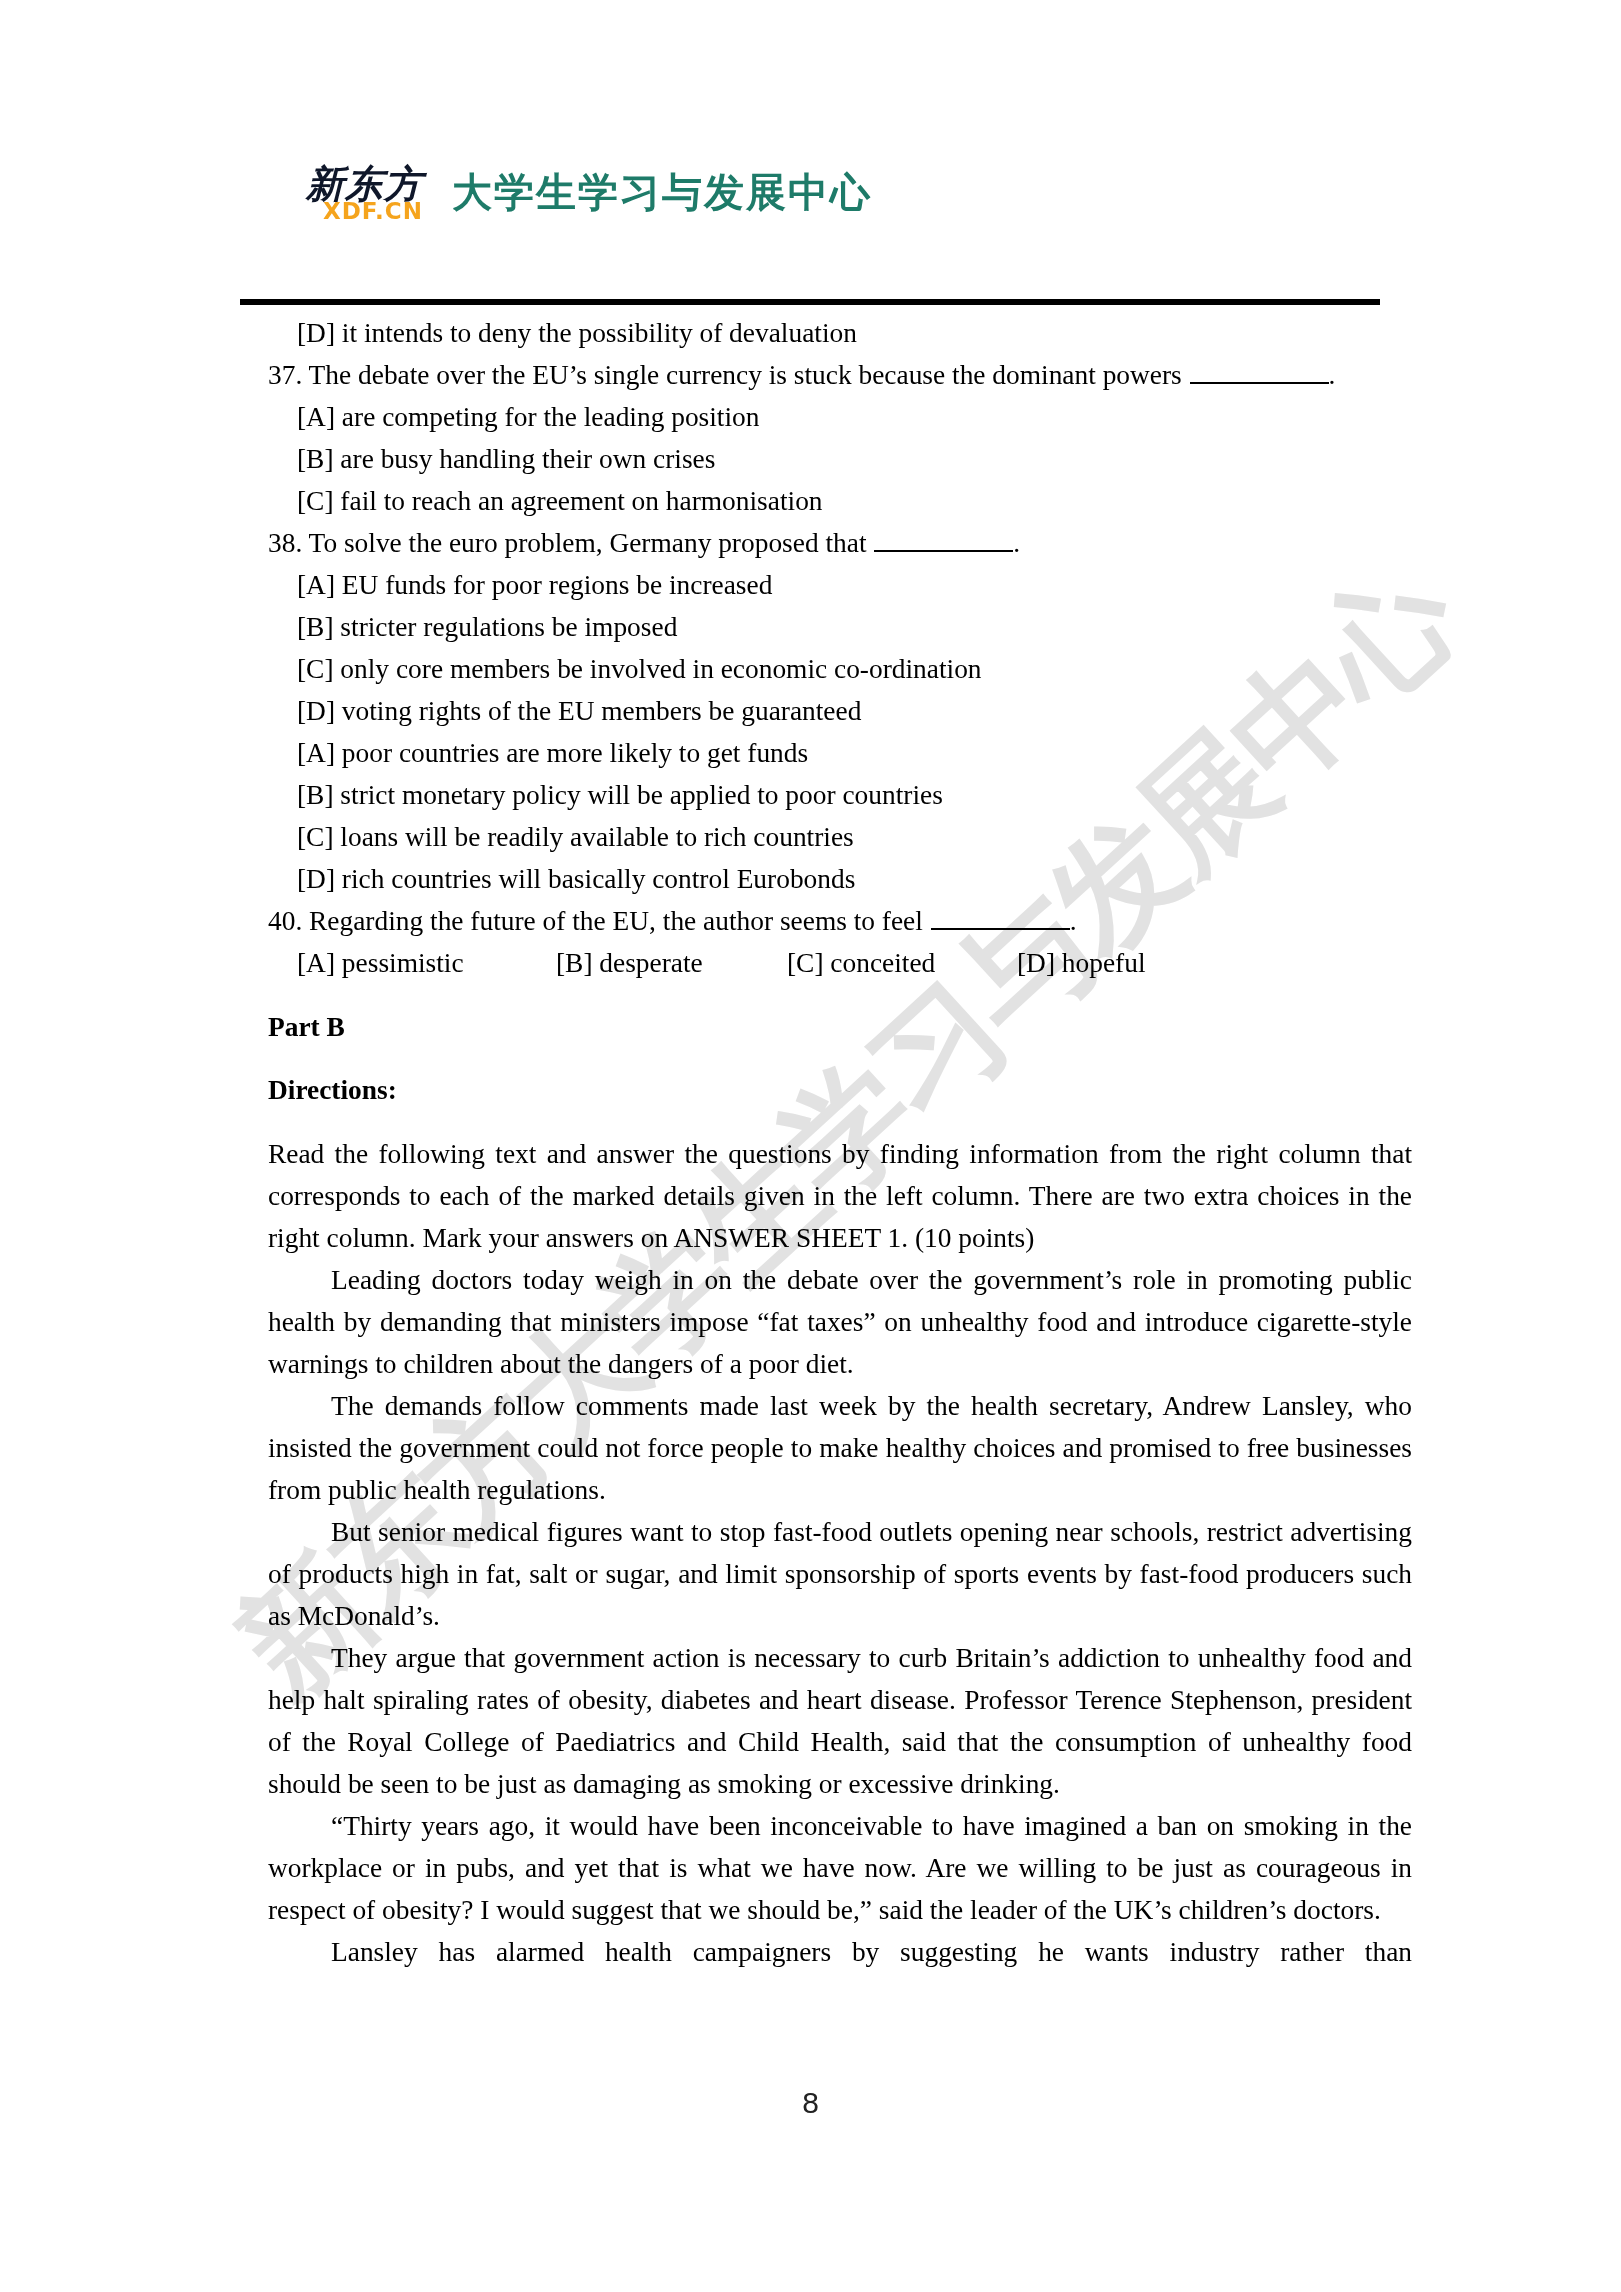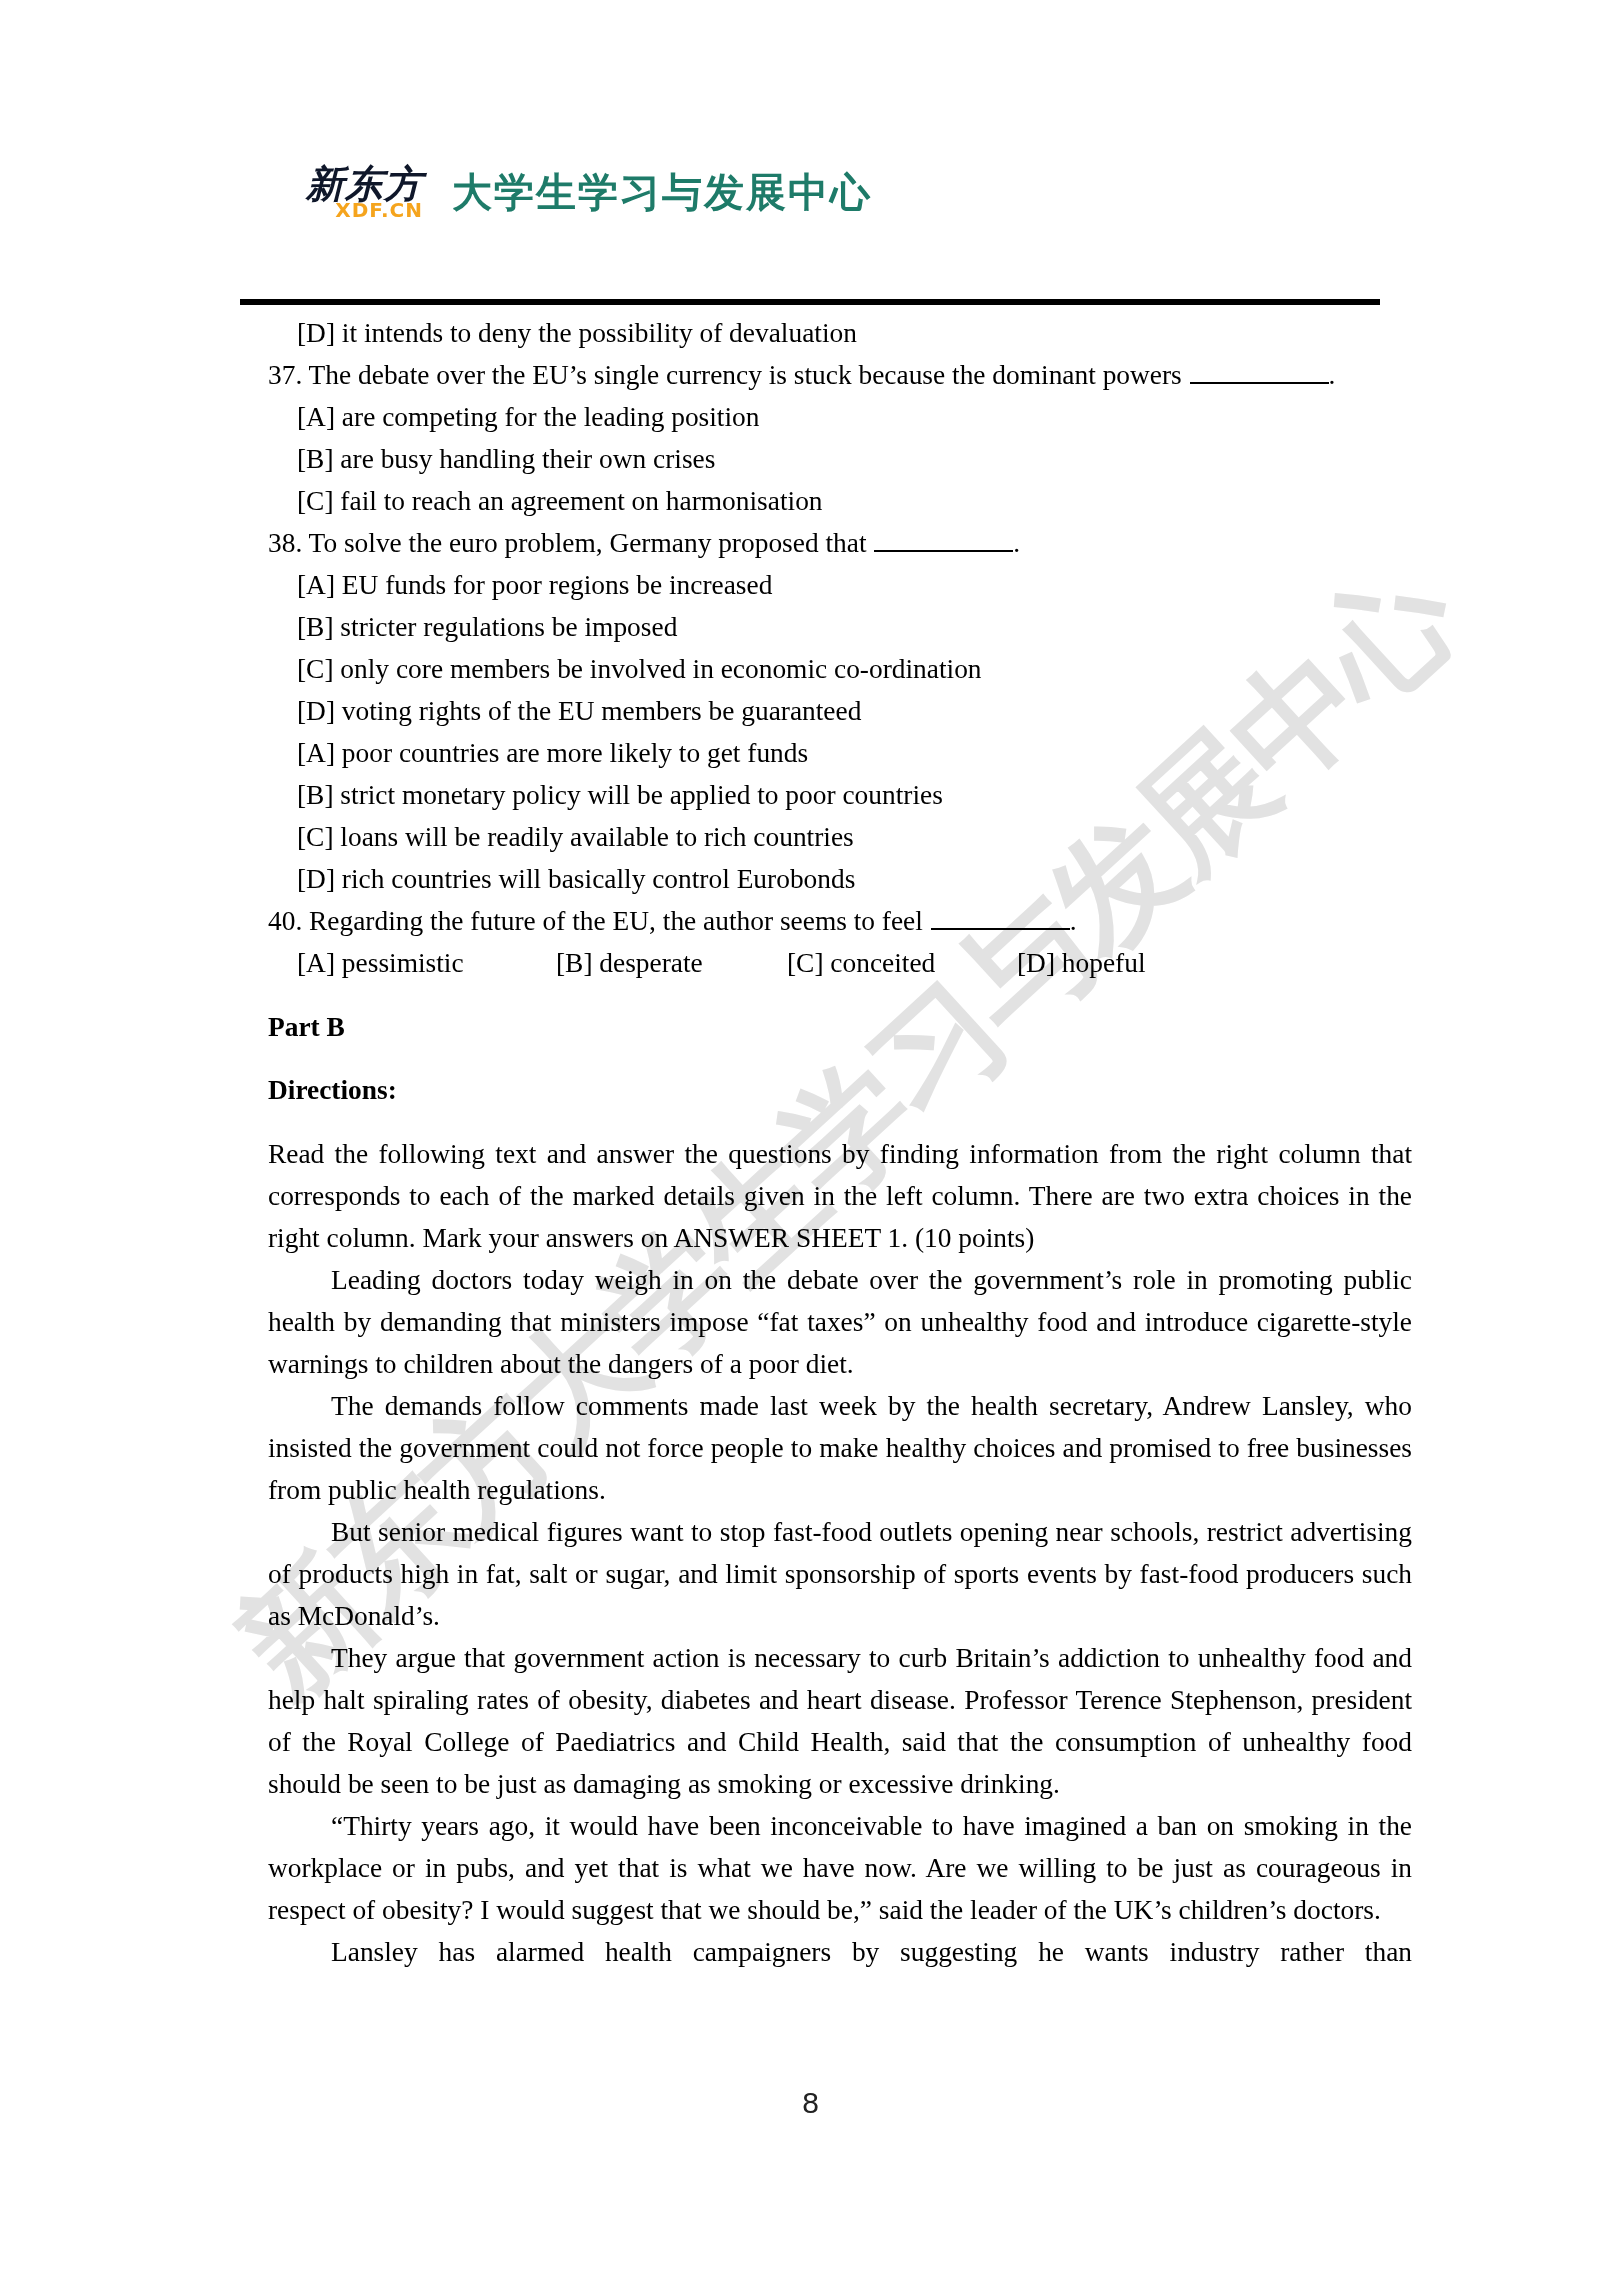--- a/index.html
+++ b/index.html
@@ -41,21 +41,21 @@
   .logo-cn {
     font-weight: bold;
     font-size: 38px;
     line-height: 1.0;
     color: #0f172a;
     letter-spacing: 1px;
     font-style: italic;
   }
   .logo-url {
     font-weight: bold;
-    font-size: 20px;
+    font-size: 23px;
     line-height: 1.0;
     color: #f5a41d;
     margin-top: -2.9px;
     letter-spacing: 1px;
   }
   .tagline {
     font-weight: bold;
     font-size: 40px;
     line-height: 1.0;
     color: #1e7b69;

